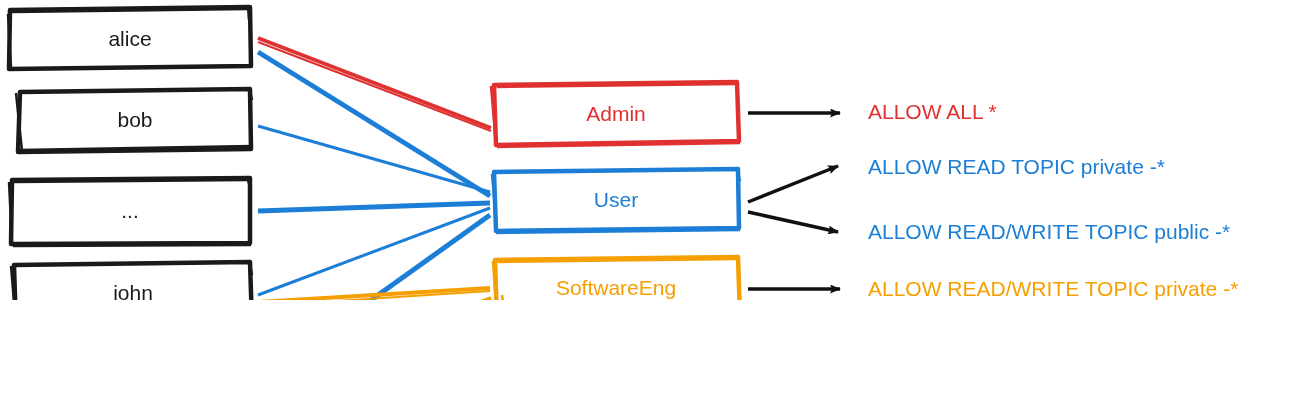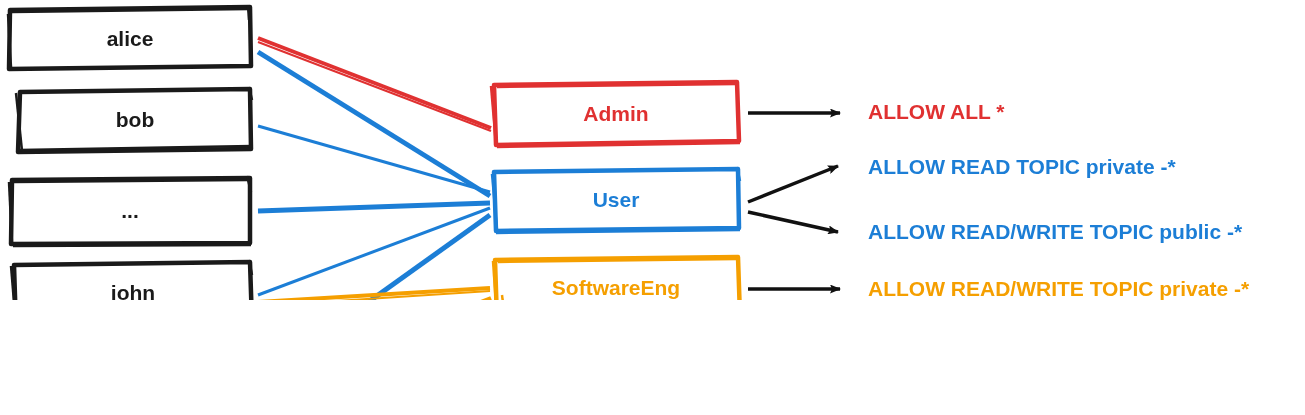--- a/index.html
+++ b/index.html
@@ -9,21 +9,20 @@
   }
   body {
     font-family: "Liberation Sans", sans-serif;
   }
   #canvas {
     position: relative;
     width: 1305px;
     height: 300px;
     background: #ffffff;
     overflow: hidden;
-    font-weight: bold;
   }
   #diagram-svg {
     position: absolute;
     left: 0;
     top: 0;
     width: 1305px;
     height: 415px;
   }
   .box-label {
     font-family: "Liberation Sans", sans-serif;

